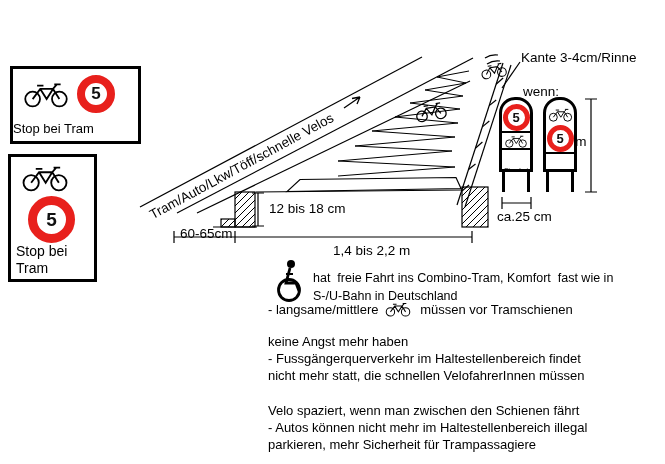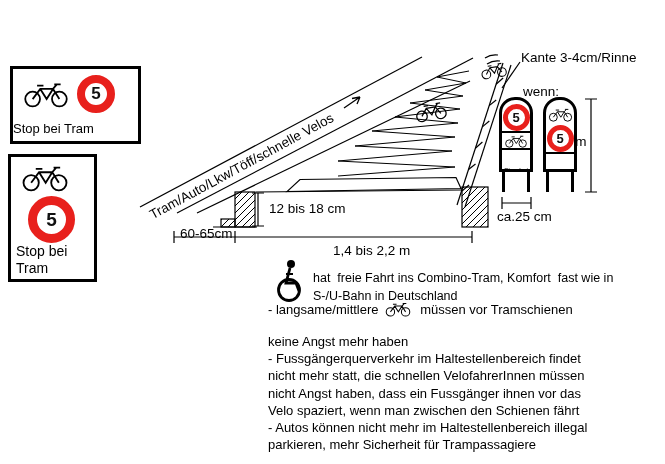--- a/index.html
+++ b/index.html
@@ -194,18 +194,17 @@
   <div class="abs bullet bullet-row" style="left:268px;top:301px;">
     <span>- langsame/mittlere</span>
     <svg class="inline-bike" width="26" height="16" viewBox="0 0 36 22">
         <use href="#bike"></use>
       </svg>
     <span> müssen vor Tramschienen</span>
   </div>
   <div class="abs bullet" style="left:268px;top:334px;">keine Angst mehr haben</div>
   <div class="abs bullet" style="left:268px;top:351px;">- Fussgängerquerverkehr im Haltestellenbereich findet</div>
   <div class="abs bullet" style="left:268px;top:368px;">nicht mehr statt, die schnellen VelofahrerInnen müssen</div>
-  <div class="abs bullet" style="left:268px;top:386px;">nicht Angst haben, dass ein Fussgänger ihnen vor das</div>
   <div class="abs bullet" style="left:268px;top:403px;">Velo spaziert, wenn man zwischen den Schienen fährt</div>
   <div class="abs bullet" style="left:268px;top:420px;">- Autos können nicht mehr im Haltestellenbereich illegal</div>
   <div class="abs bullet" style="left:268px;top:437px;">parkieren, mehr Sicherheit für Trampassagiere</div>
 
 </div>
 
 </body></html>

